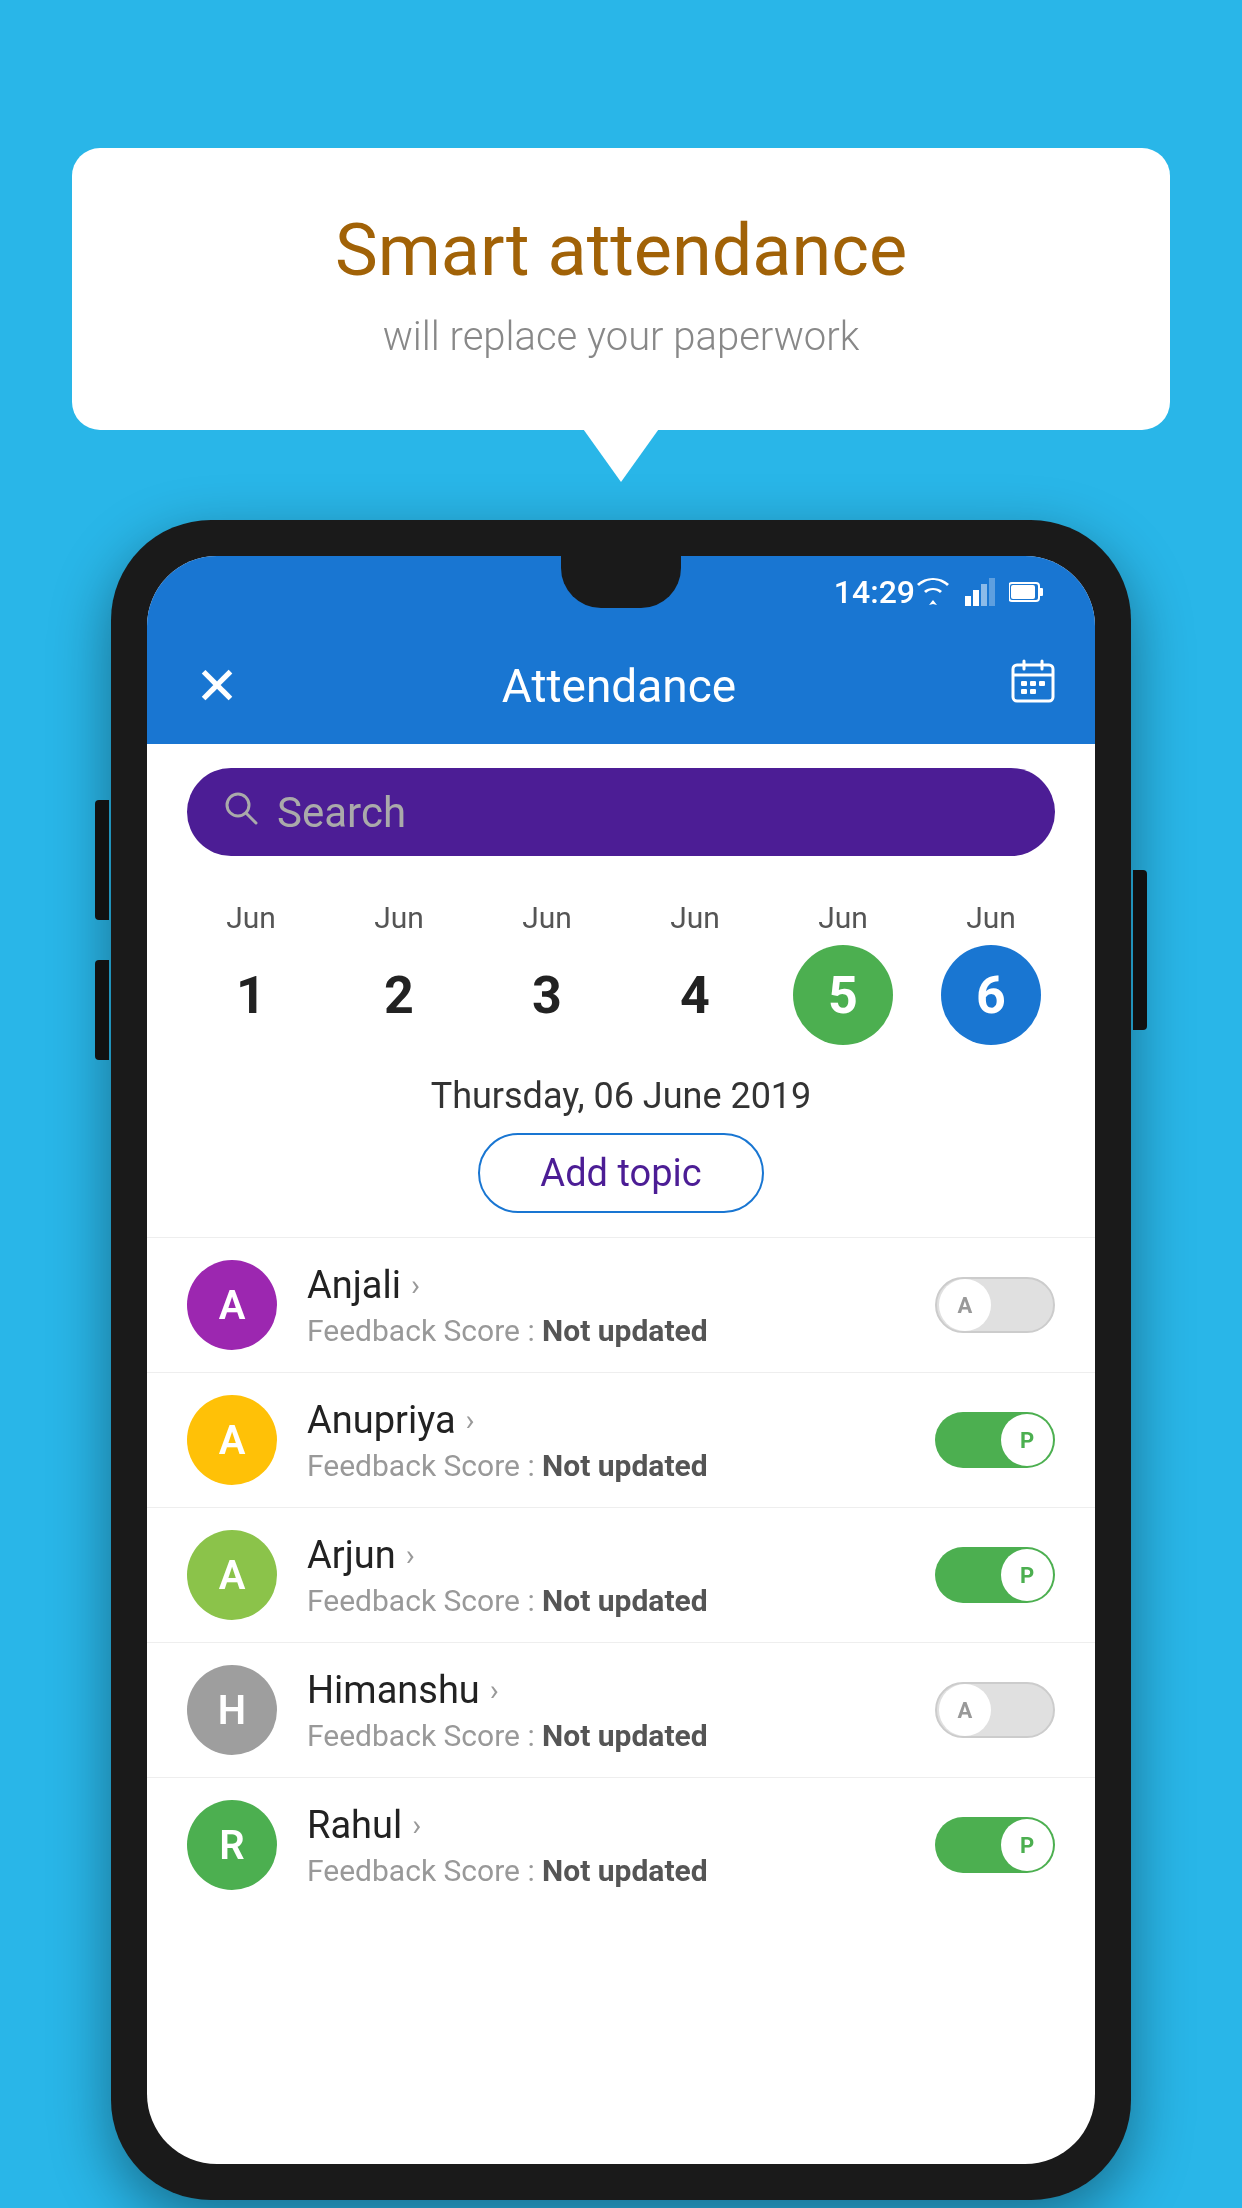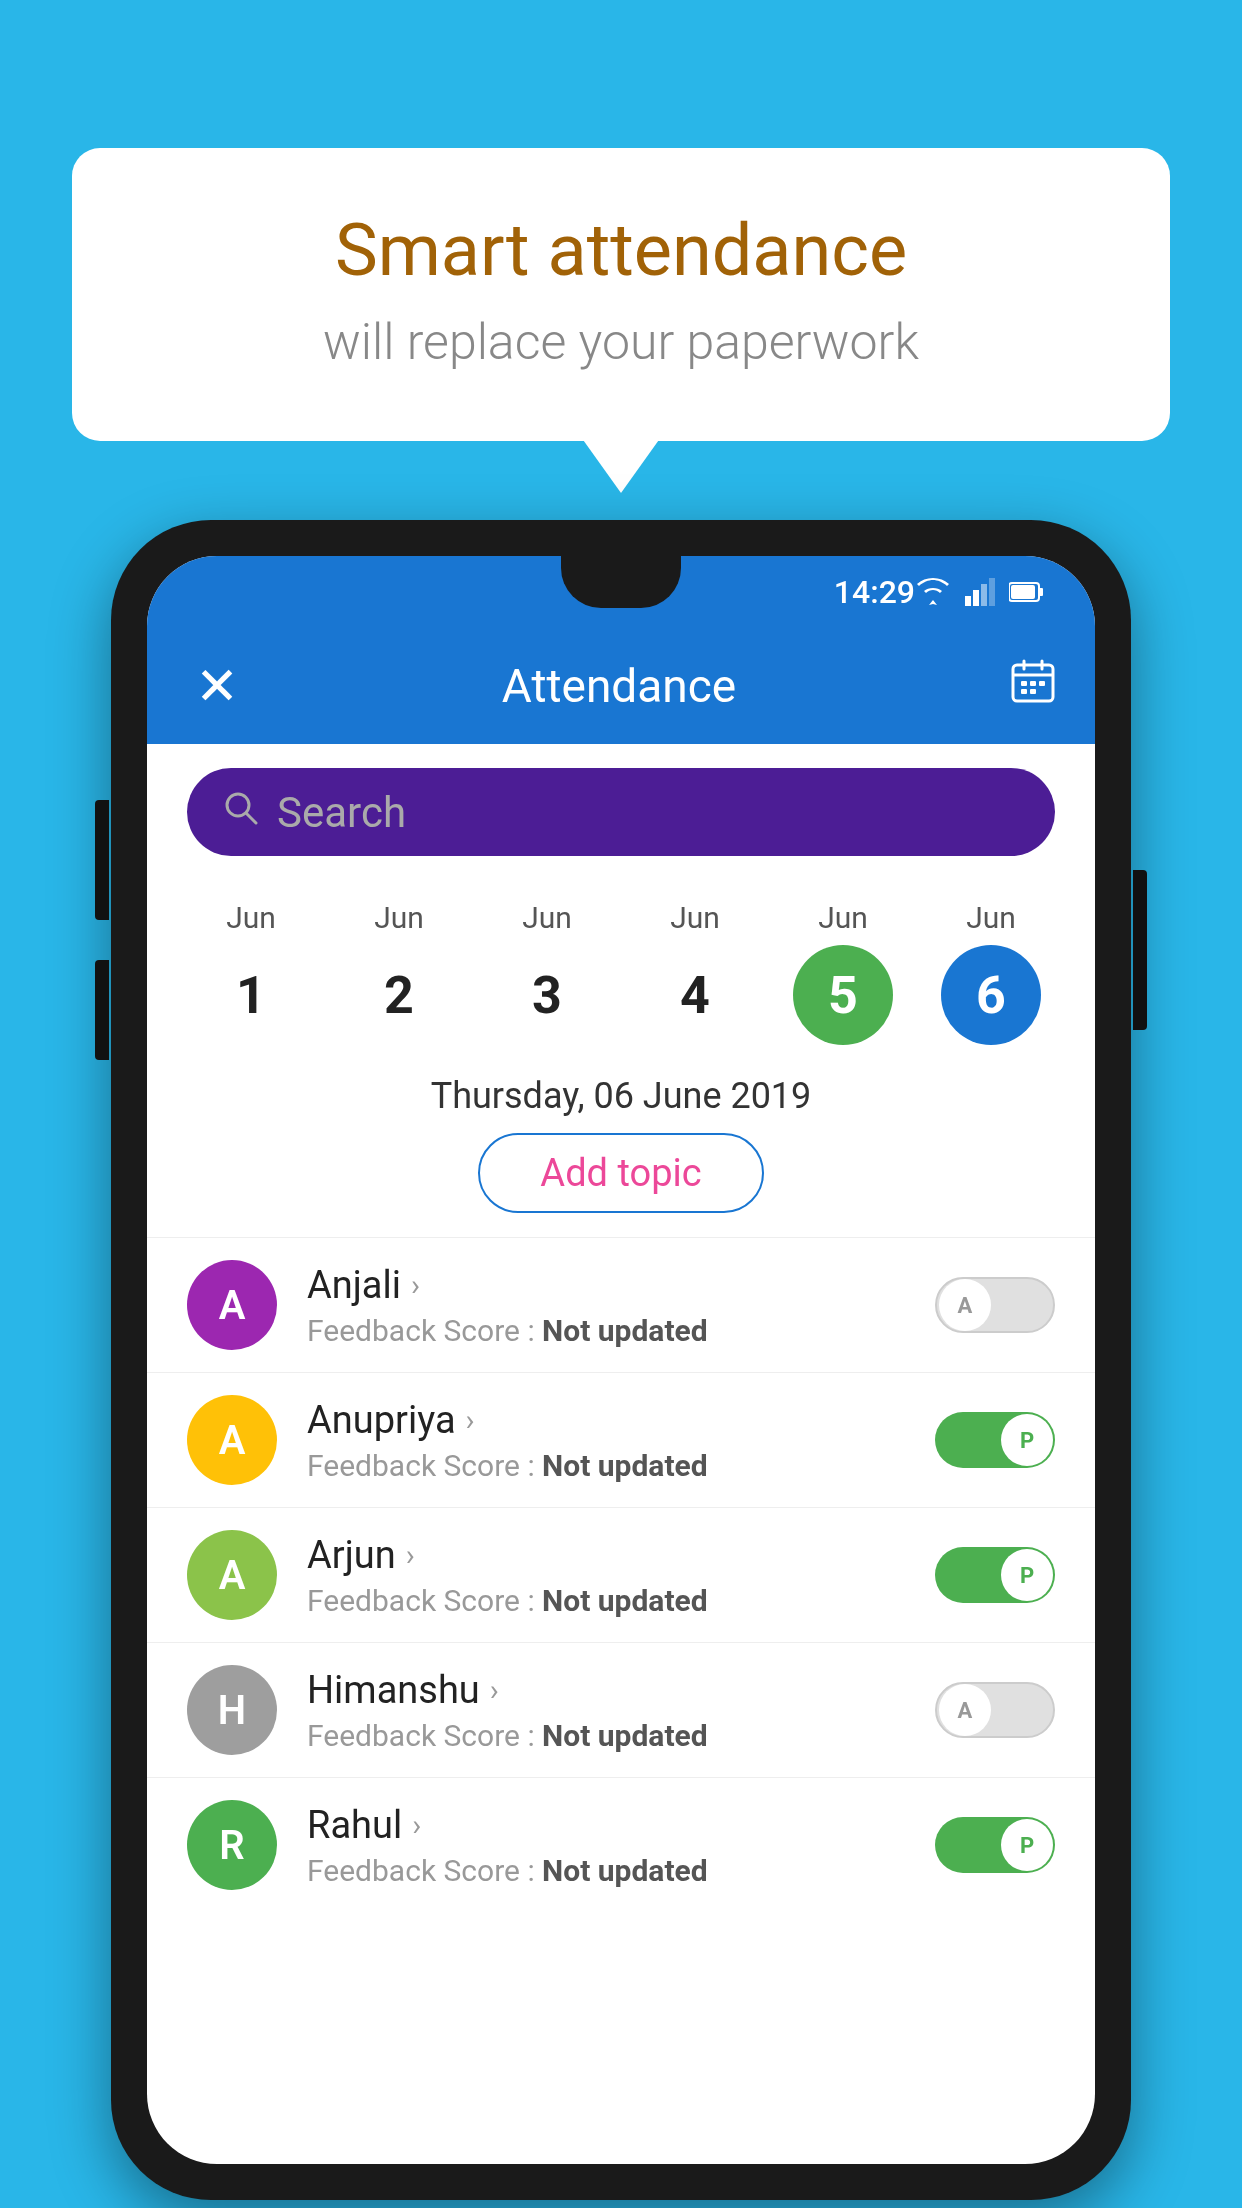--- a/index.html
+++ b/index.html
@@ -41,21 +41,21 @@
     }
 
     .speech-bubble-title {
       font-size: 72px;
       color: #a16207;
       font-weight: 400;
       margin-bottom: 20px;
     }
 
     .speech-bubble-subtitle {
-      font-size: 50px;
+      font-size: 40px;
       color: #888;
       font-weight: 300;
     }
 
     
     .phone-container {
       position: absolute;
       top: 520px;
       left: 50%;
       transform: translateX(-50%);
@@ -263,21 +263,21 @@
       font-weight: 400;
     }
 
     
     .add-topic-btn {
       display: block;
       margin: 0 auto 24px;
       border: 2px solid #1976D2;
       border-radius: 50px;
       background: white;
-      color: #ec4899;
+      color: #4c1d95;
       font-size: 38px;
       padding: 16px 60px;
       width: fit-content;
       cursor: pointer;
       text-align: center;
     }
 
     
     .avg-feedback {
       text-align: center;

